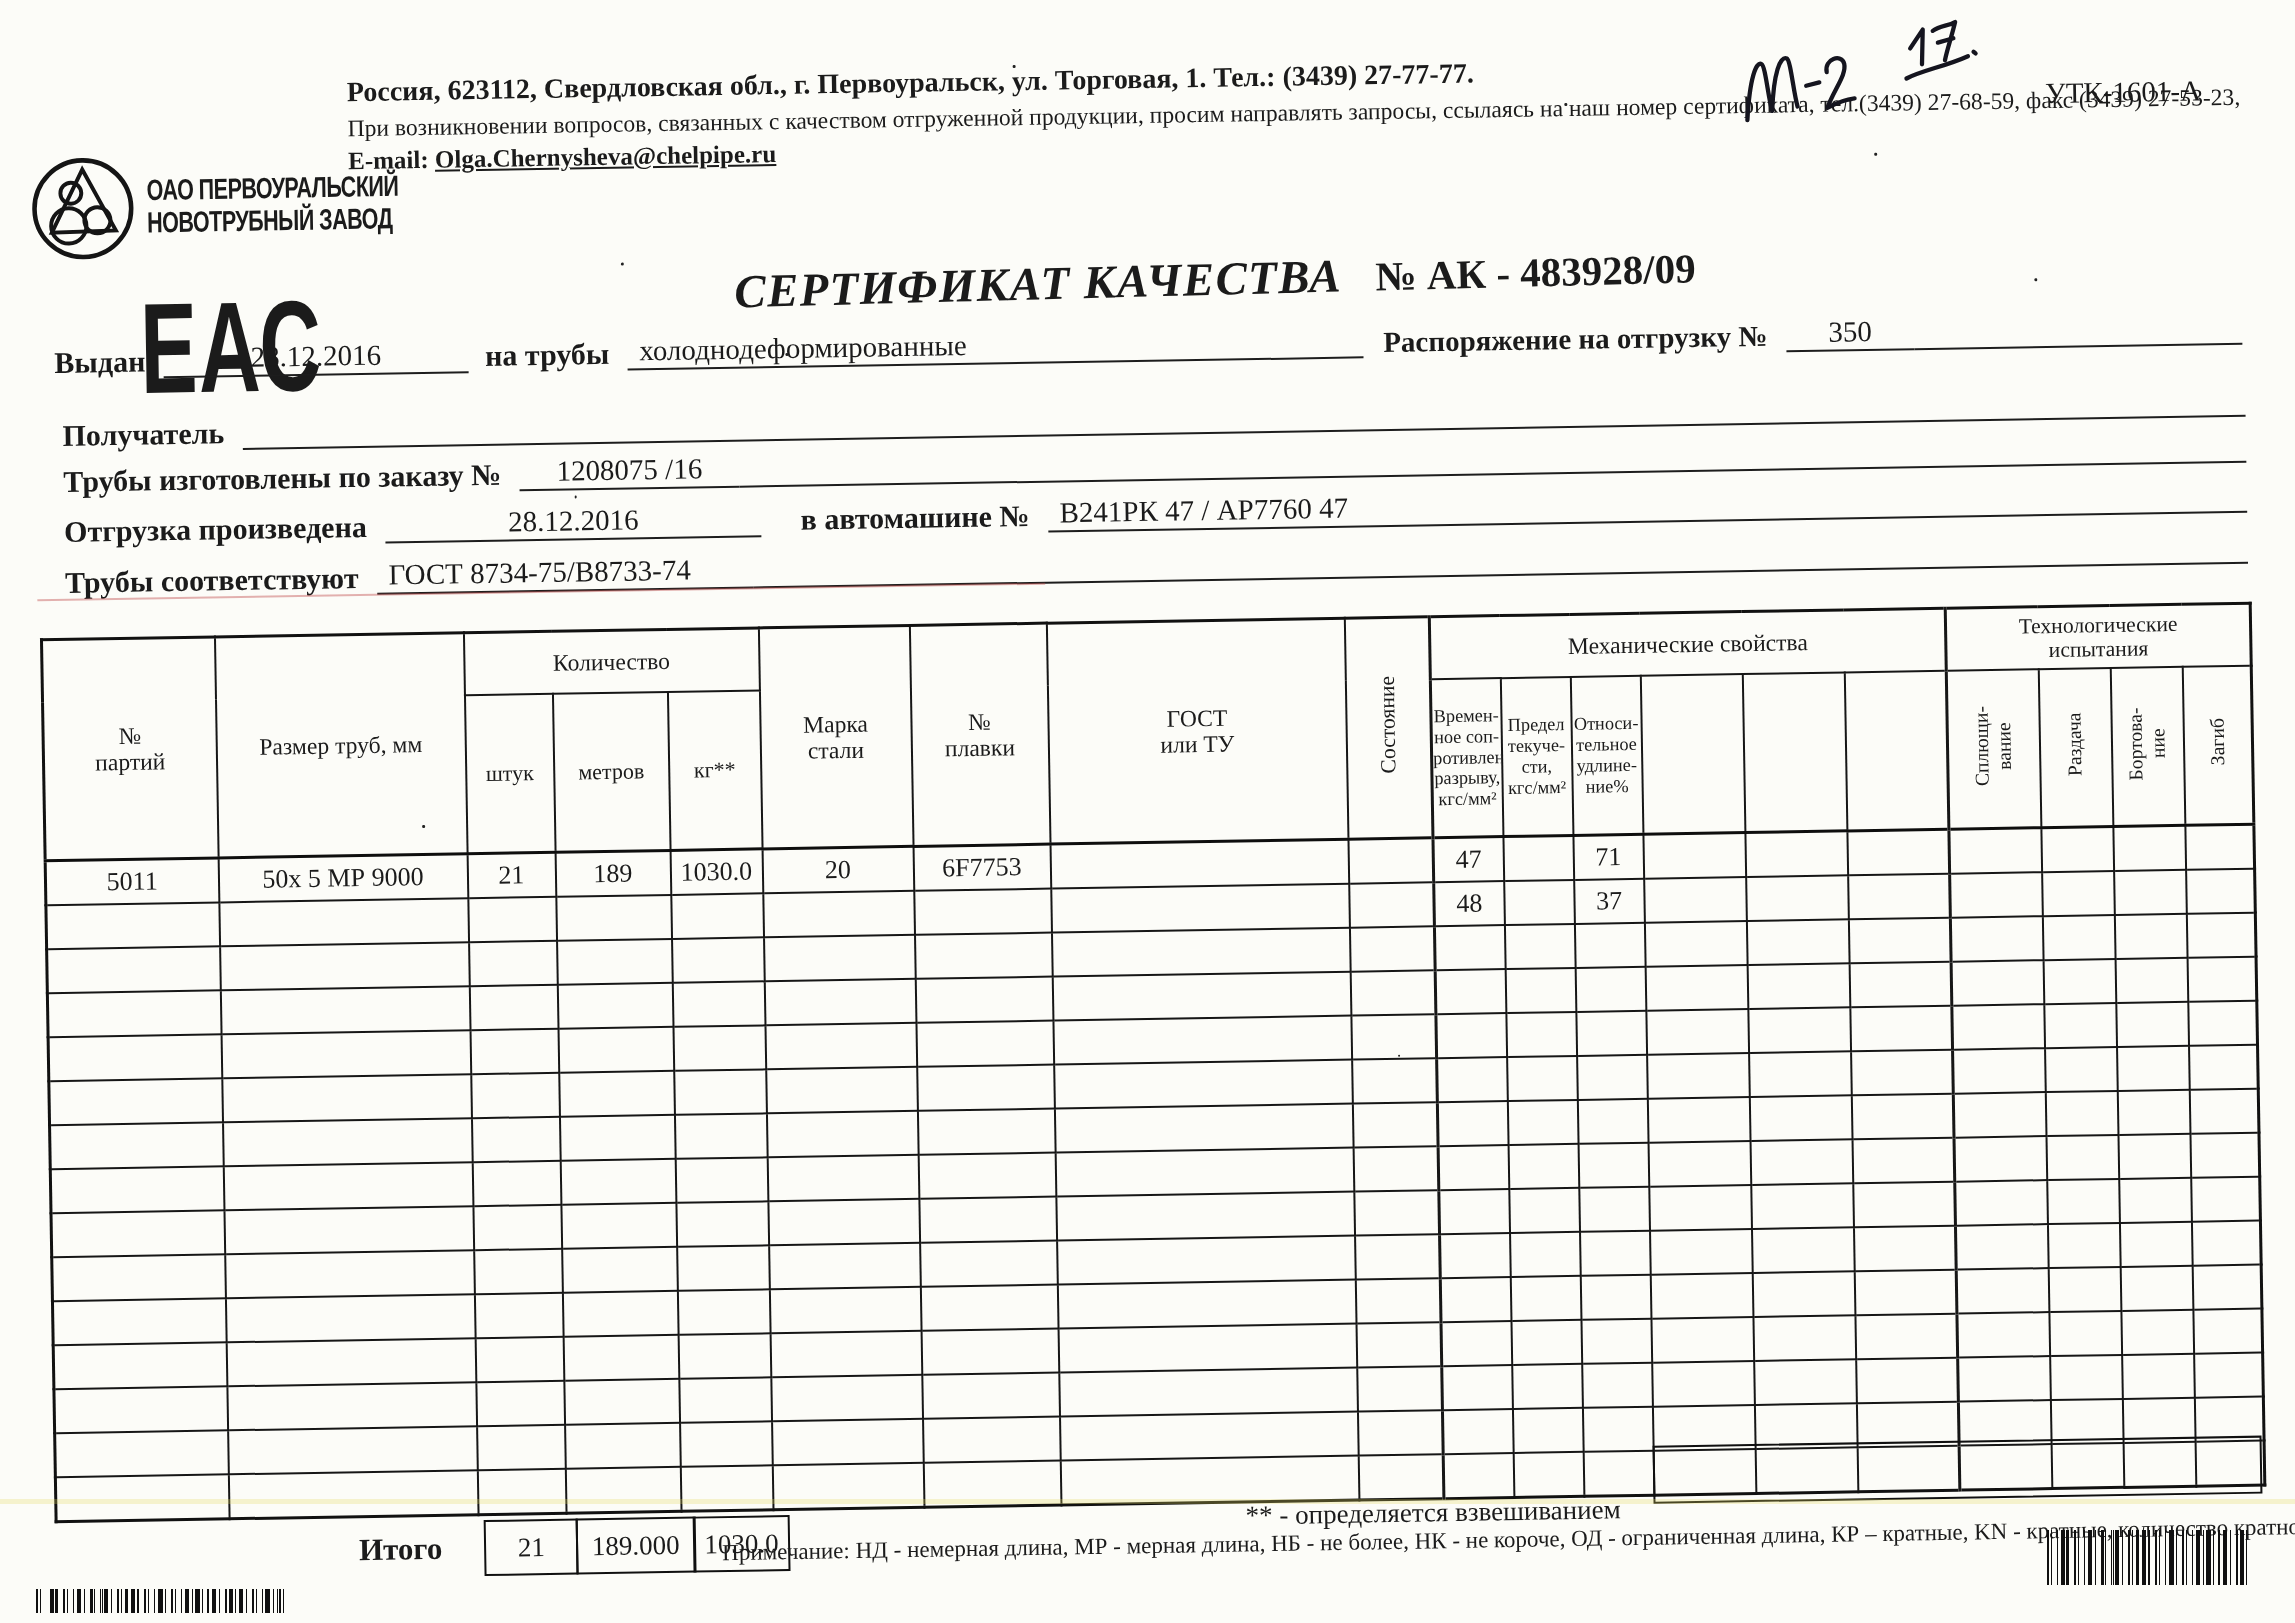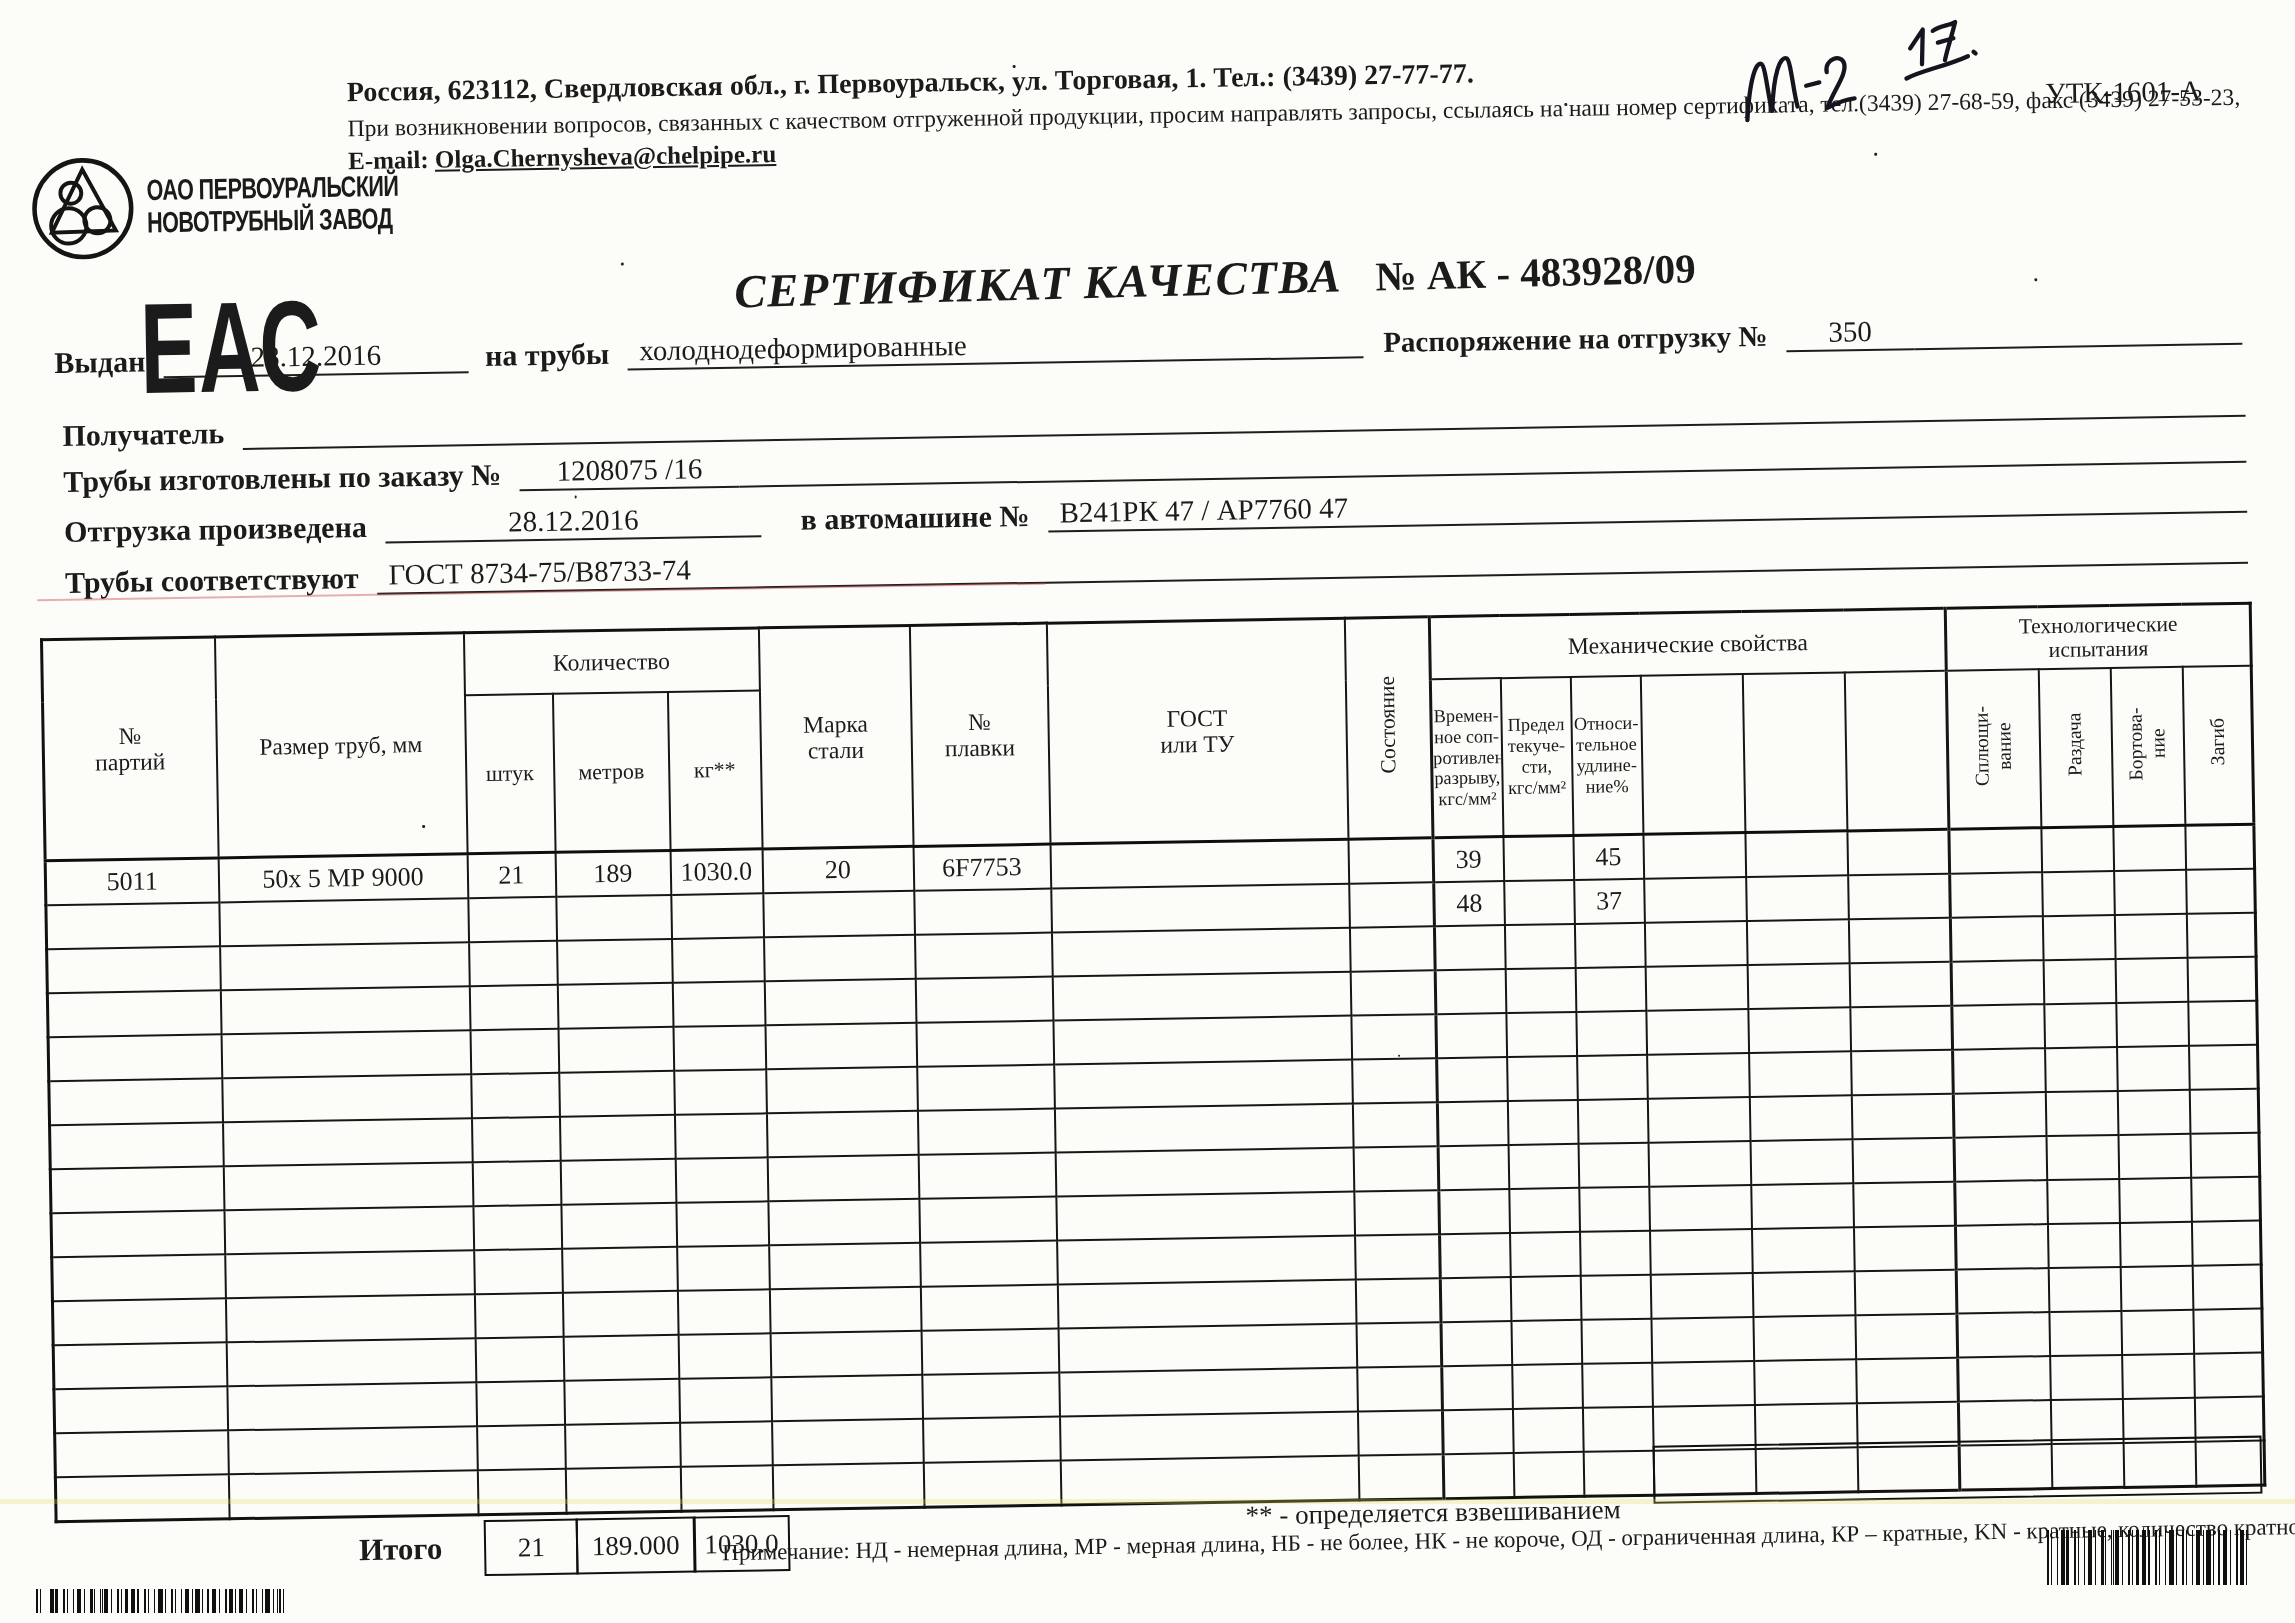--- a/index.html
+++ b/index.html
@@ -242,23 +242,23 @@
         <tr>
           <td>5011</td>
           <td>50х 5 МР 9000</td>
           <td>21</td>
           <td>189</td>
           <td>1030.0</td>
           <td>20</td>
           <td>6F7753</td>
           <td></td>
           <td></td>
-          <td class="thl">39</td>
-          <td></td>
-          <td>45</td>
+          <td class="thl">47</td>
+          <td></td>
+          <td>71</td>
           <td></td>
             <td></td>
             <td></td>
           <td class="thl"></td>
             <td></td>
           <td></td>
             <td></td>
         </tr>
         <tr>
           <td></td>

